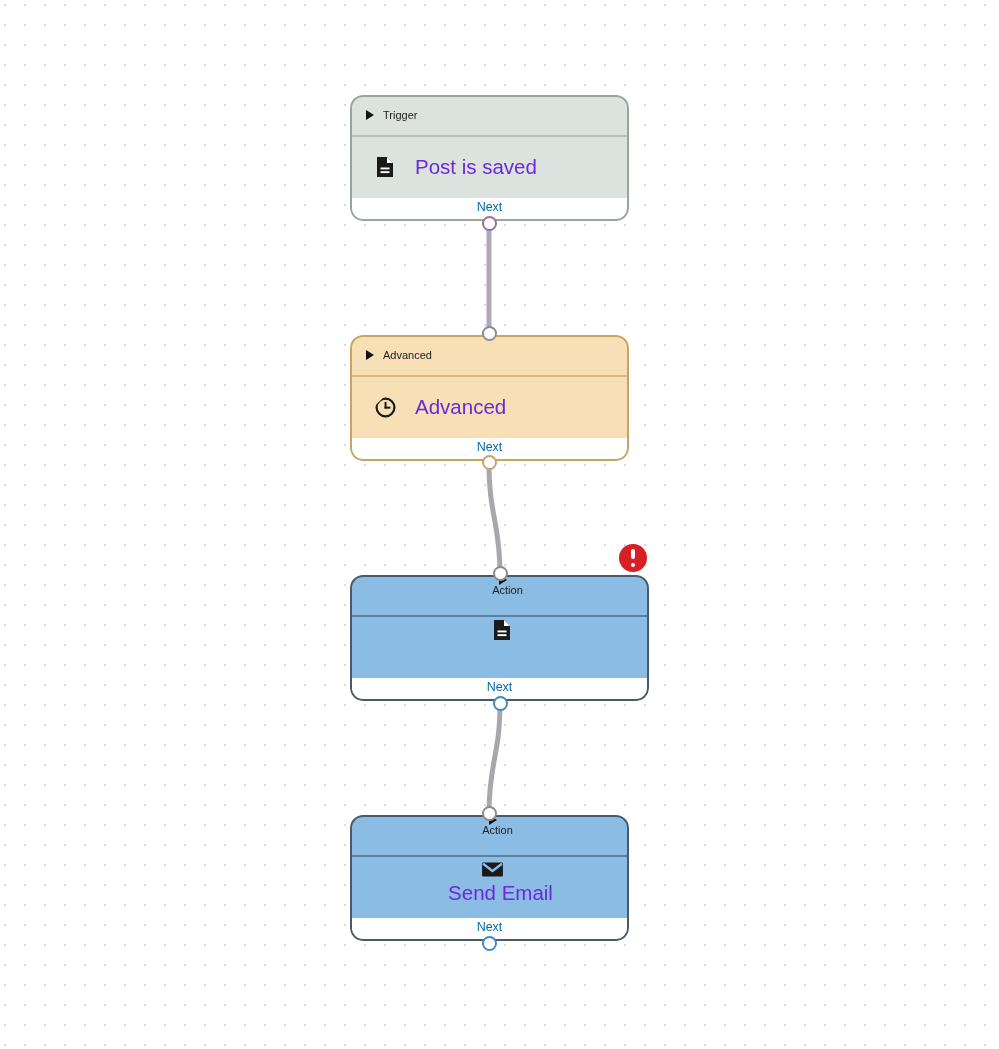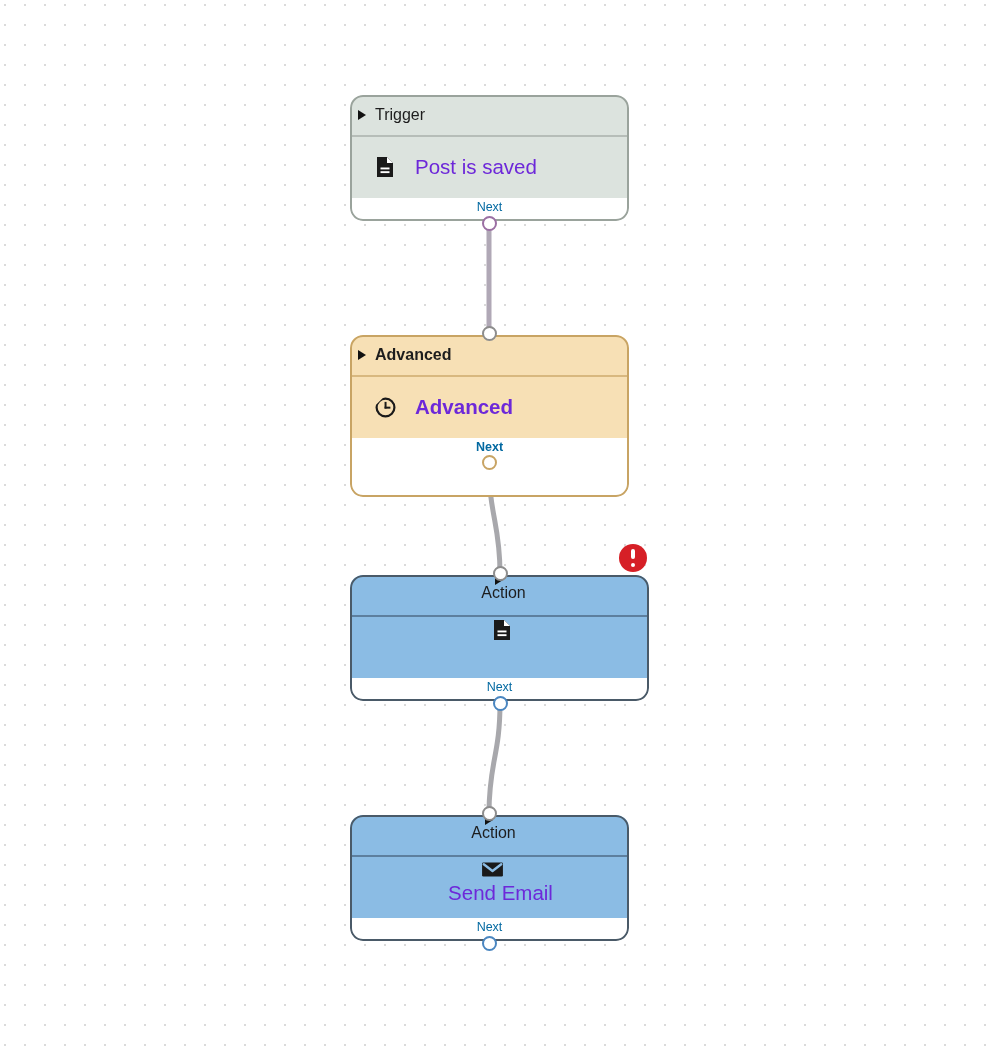--- a/index.html
+++ b/index.html
@@ -47,22 +47,22 @@
     border: 2px solid #9aa39c;
     box-sizing: border-box;
     pointer-events: none;
   }
 
   .node-head {
     position: relative;
     height: 40px;
     display: flex;
     align-items: center;
-    padding-left: 8px;
-    font-size: 16px;
+    padding-left: 16px;
+    font-size: 11px;
     color: #1d1d1d;
     box-sizing: border-box;
   }
   .caret {
     width: 0; height: 0;
     border-left: 8px solid #111111;
     border-top: 5.5px solid transparent;
     border-bottom: 5.5px solid transparent;
     margin-right: 9px;
     flex: none;
@@ -210,21 +210,21 @@
       </span>
       <span class="node-title">Post is saved</span>
     </div>
     <div class="node-foot">
       <span class="foot-label">Next</span>
     </div>
     <div class="node-inner"></div>
   </div>
   <div class="port port-purple" style="left:482px; top:216px;"></div>
 
-  <div class="node theme-orange" style="left:350px; top:335px; width:279px; height:162px;font-weight:bold;">
+  <div class="node theme-orange" style="left:350px; top:335px; width:279px; height:126px;">
     <div class="node-head">
       <span class="caret"></span>
       <span class="head-label">Advanced</span>
     </div>
     <div class="node-divider"></div>
     <div class="node-body">
       <span class="node-icon">
         <svg width="25" height="25" viewBox="0 0 24 24">
           <path d="M12 2.4 A9.6 9.6 0 1 1 12 21.6 A9.6 9.6 0 1 1 12 2.4 Z
                    M12 4.5 A7.5 7.5 0 1 0 12 19.5 A7.5 7.5 0 1 0 12 4.5 Z" fill="#1a1a1a" fill-rule="evenodd"></path>

